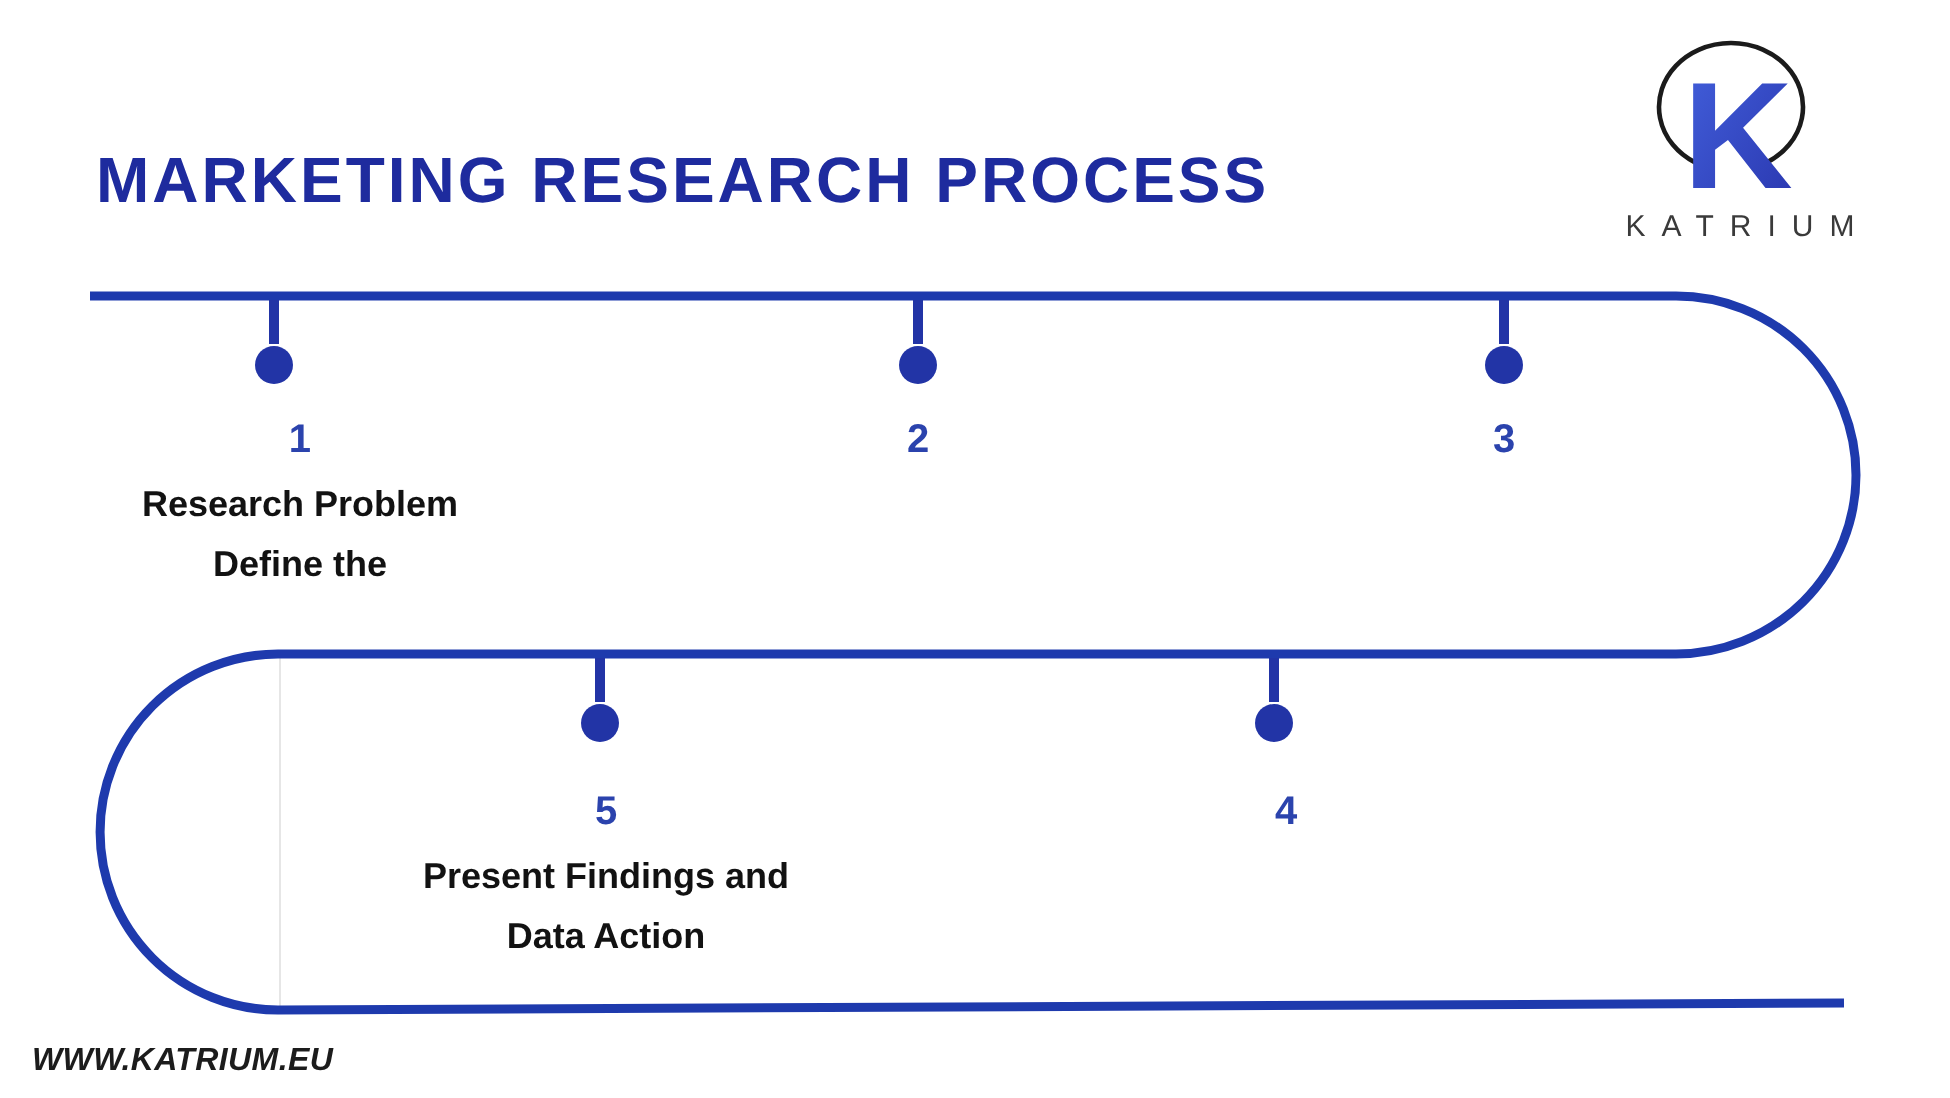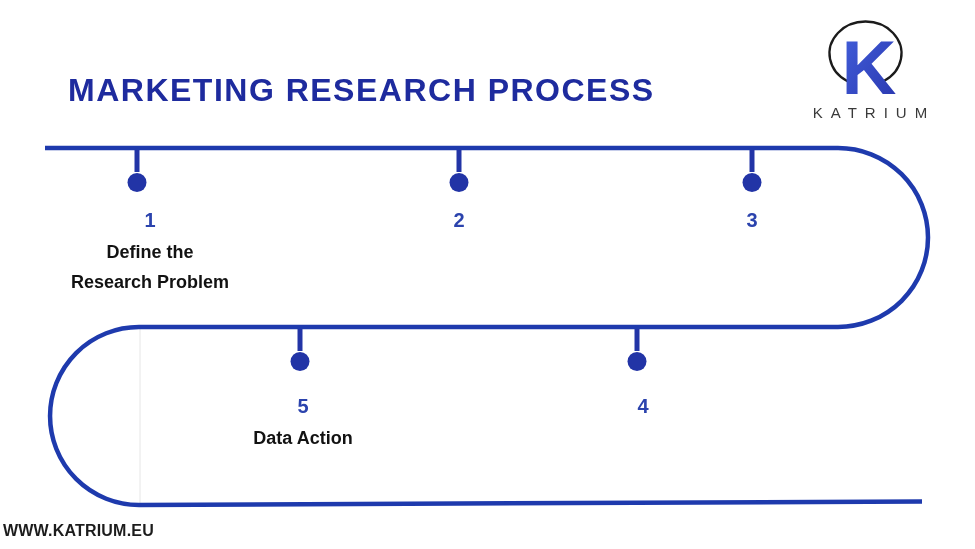--- a/index.html
+++ b/index.html
@@ -6,21 +6,21 @@
   .canvas {
     position: relative;
     width: 975px;
     height: 549px;
     background: #ffffff;
     overflow: hidden;
     font-family: "Liberation Sans", sans-serif;
   }
   .title {
     position: absolute;
-    left: 68px;
+    left: 48px;
     top: 72px;
     font-size: 32px;
     font-weight: 800;
     letter-spacing: 1.5px;
     color: #1e2b9e;
     white-space: nowrap;
   }
   .snake-svg {
     position: absolute;
     left: 0;
@@ -50,27 +50,28 @@
     color: #121212;
     line-height: 30px;
   }
   #step1 { left: 150px; top: 208px; }
   #step2 { left: 459px; top: 208px; }
   #step3 { left: 752px; top: 208px; }
   #step4 { left: 643px; top: 394px; }
   #step5 { left: 303px; top: 394px; }
   .footer {
     position: absolute;
-    left: 3px;
+    left: 16px;
     top: 522px;
     font-size: 16px;
     font-weight: 700;
     letter-spacing: 0.2px;
     color: #1c1c1c;
     white-space: nowrap;
+    font-style: italic;
   }
 </style>
 </head>
 <body>
 
 <div class="canvas">
 
   <div class="title">MARKETING RESEARCH PROCESS</div>
 
   <svg class="snake-svg" width="975" height="549" viewBox="0 0 975 549">
@@ -100,39 +101,40 @@
       </linearGradient>
     </defs>
     <path d="M54.5 75.2 A36 32 0 1 1 90.5 75.2" fill="none" stroke="#1b1b1b" stroke-width="2.3"></path>
     <text x="76" y="88" text-anchor="middle" font-size="76" font-weight="bold" fill="url(#kgrad)" font-family="Liberation Sans, sans-serif">K</text>
     <text x="81" y="112" text-anchor="middle" font-size="15" letter-spacing="8" fill="#3a3a3a" font-family="Liberation Sans, sans-serif">KATRIUM</text>
   </svg>
 
   <div class="step" id="step1">
     <div class="step-number">1</div>
     <div class="step-label">
+      <div>Research Problem</div>
       <div>Define the</div>
-      <div>Research Problem</div>
     </div>
   </div>
 
   <div class="step" id="step2">
     <div class="step-number">2</div>
   </div>
 
   <div class="step" id="step3">
     <div class="step-number">3</div>
   </div>
 
   <div class="step" id="step4">
     <div class="step-number">4</div>
   </div>
 
   <div class="step" id="step5">
     <div class="step-number">5</div>
     <div class="step-label">
+      <div>Present Findings and</div>
       <div>Data Action</div>
     </div>
   </div>
 
   <div class="footer">WWW.KATRIUM.EU</div>
 
 </div>
 
 </body></html>

